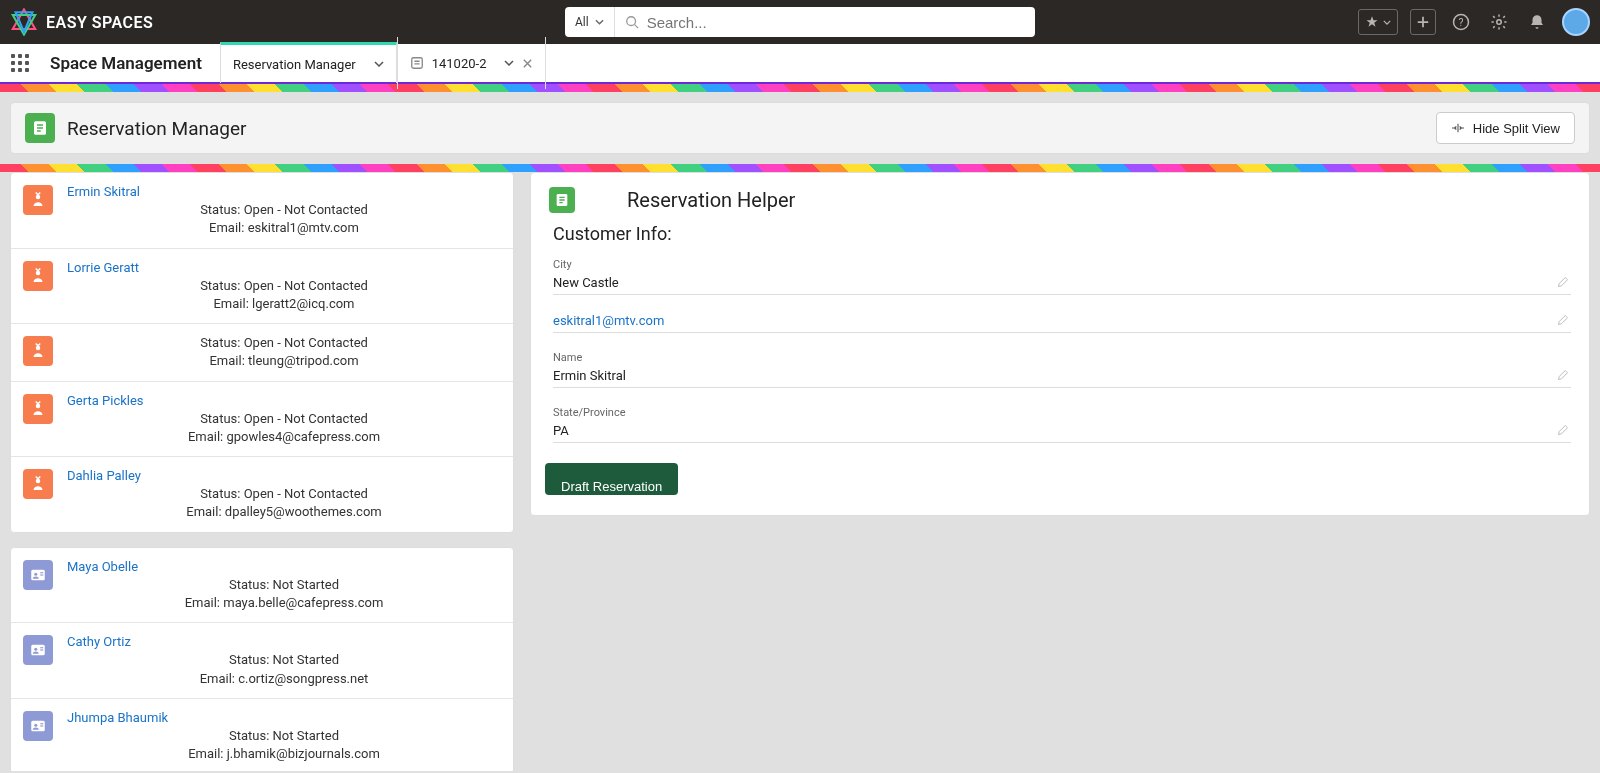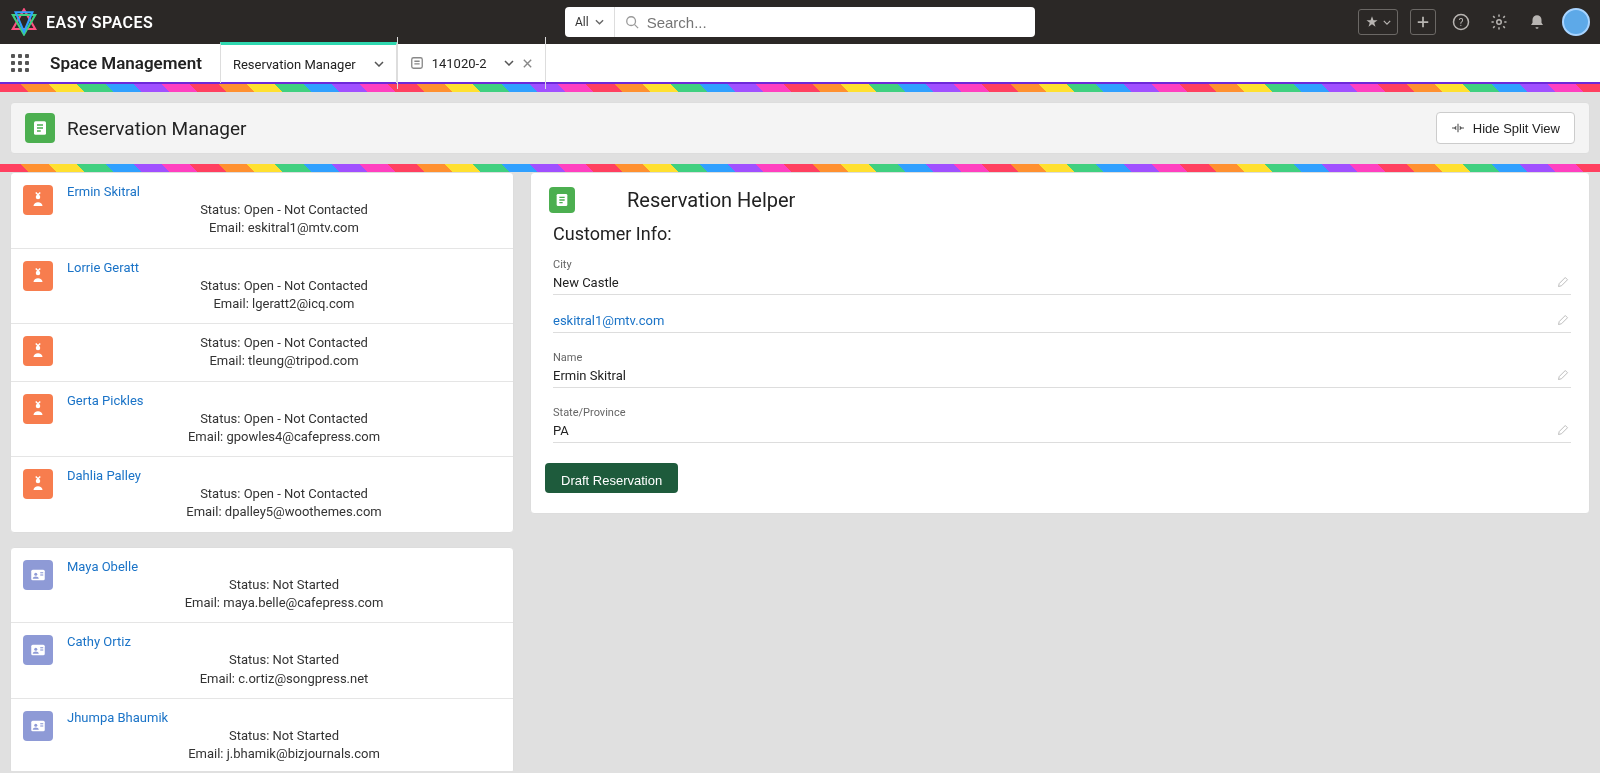--- a/index.html
+++ b/index.html
@@ -62,21 +62,21 @@
 .helper-head { display: flex; align-items: center; gap: 12px; margin-bottom: 10px; }
 .helper-head-icon { width: 26px; height: 26px; background: #4caf50; border-radius: 4px; display: flex; align-items: center; justify-content: center; }
 .helper-title { font-size: 20px; color: #222; margin-left: 40px; }
 .section-label { font-size: 18px; color: #222; margin-bottom: 14px; margin-left: 4px; }
 .fields-grid { display: grid; grid-template-columns: 1fr; column-gap: 40px; row-gap: 18px; margin-left: 4px; }
 .field { border-bottom: 1px solid #ddd; padding-bottom: 4px; position: relative; }
 .field-label { font-size: 11px; color: #666; margin-bottom: 4px; }
 .field-value { font-size: 13px; color: #222; }
 .field-value.link { color: #1a73c7; }
 .field-edit { position: absolute; right: 2px; bottom: 6px; color: #bbb; font-size: 12px; cursor: pointer; }
-.draft-btn { margin-top: 20px; background: #1e5b3c; color: #fff; border: none; border-radius: 4px; height: 30px; padding: 10px 16px; font-size: 13px; cursor: pointer; margin-left: -4px; }
+.draft-btn { margin-top: 20px; background: #1e5b3c; color: #fff; border: none; border-radius: 4px; height: 30px; padding: 16px 16px; font-size: 13px; cursor: pointer; margin-left: -4px; }
 
 svg { display: block; }
 </style>
 </head>
 <body>
 
 <div class="global-header">
   <div class="logo-box">
     <span>
       <svg class="logo-icon" viewBox="0 0 40 40">

